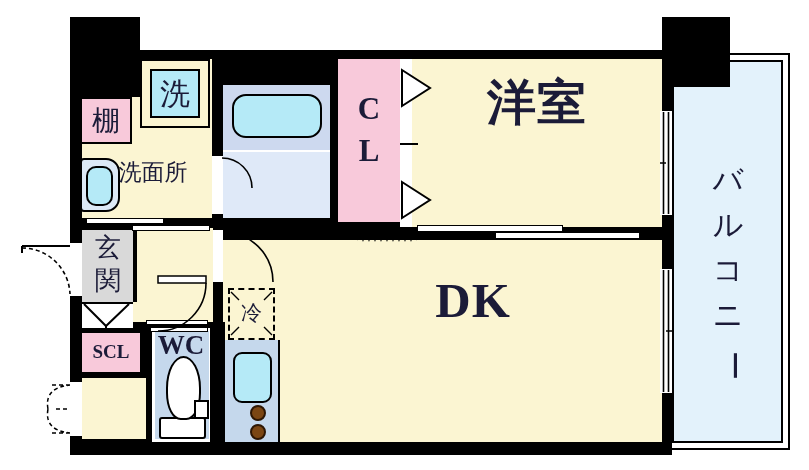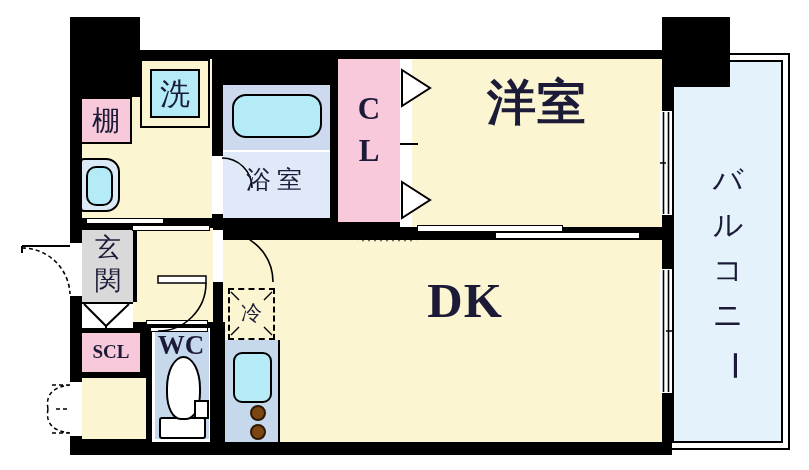--- a/index.html
+++ b/index.html
@@ -90,34 +90,34 @@
       <path stroke-width="1.6" d="M663.5,270 L663.5,392 M668.5,270 L668.5,392 M666,331 L672,331"></path>
       <path stroke-width="1.4" d="M231,292 L239,300 M272,292 L264,300 M231,335 L239,327 M272,335 L264,327"></path>
     </g>
     <g fill="#fff" stroke="#000" stroke-width="2">
       <path d="M402,70 L430,88 L402,106 Z"></path>
       <path d="M402,182 L430,200 L402,218 Z"></path>
       <path d="M400,144 L418,144"></path>
     </g>
   </svg>
 
-  <div class="lbl" style="left:228px;top:166px;width:98px;font-size:25px;letter-spacing:6px;">浴室</div>
+  <div class="lbl" style="left:96px;top:160px;width:114px;font-size:23px;">洗面所</div>
   <div class="lbl" style="left:150px;top:77px;width:50px;font-size:30px;">洗</div>
   <div class="lbl" style="left:80px;top:106px;width:52px;font-size:28px;">棚</div>
 
   <div class="lbl" style="left:338px;top:92px;width:62px;font-size:31px;font-weight:700;">
     <span class="vchar" style="height:42px;">C</span>
     <span class="vchar" style="height:42px;">L</span>
   </div>
 
   <div class="lbl big" style="left:412px;top:74px;width:250px;">
     <div>洋室</div>
   </div>
 
-  <div class="lbl big" style="left:300px;top:272px;width:330px;">
+  <div class="lbl big" style="left:308px;top:272px;width:330px;">
     <div>DK</div>
   </div>
 
   <div class="lbl" style="left:705px;top:163px;width:46px;font-size:30px;">
     <span class="vchar" style="height:45px;">バ</span>
     <span class="vchar" style="height:45px;">ル</span>
     <span class="vchar" style="height:45px;">コ</span>
     <span class="vchar" style="height:45px;">ニ</span>
     <span class="vchar" style="height:45px;transform:rotate(90deg);">ー</span>
   </div>

